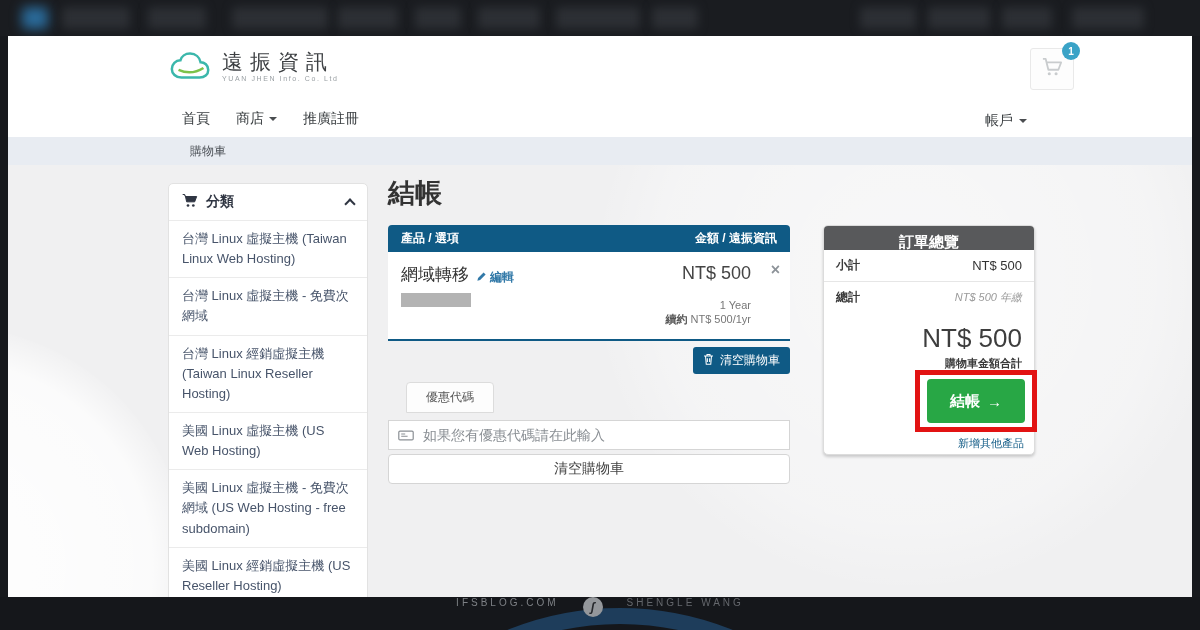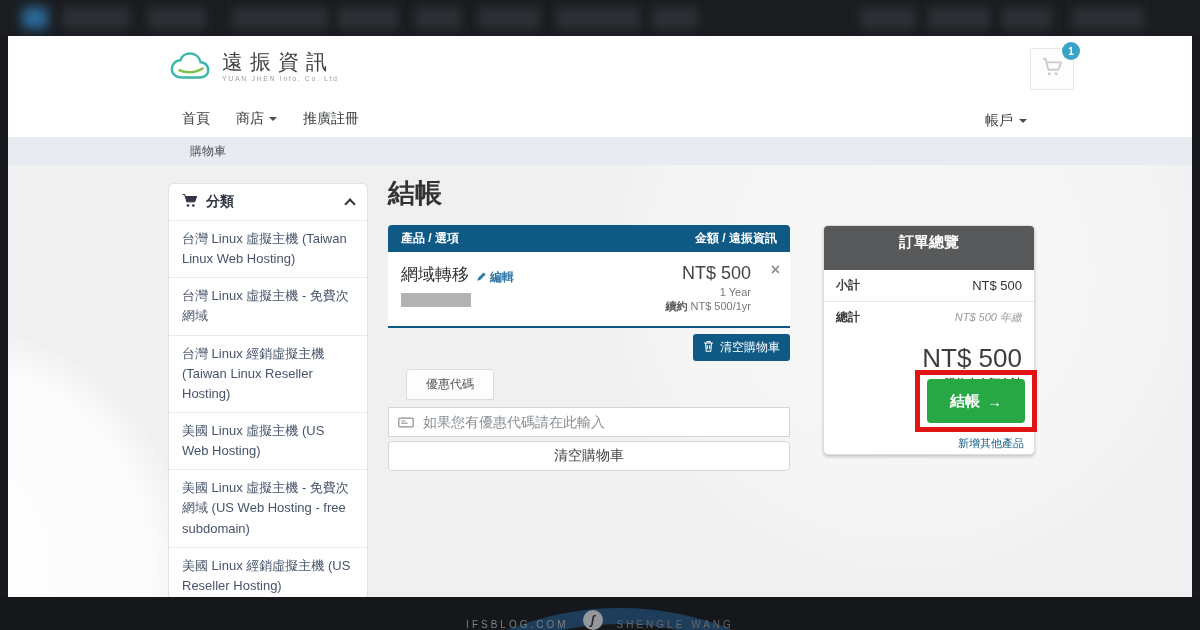--- a/index.html
+++ b/index.html
@@ -47,53 +47,53 @@
   .main-col { position:absolute; left:380px; top:139px; width:402px; z-index:3; }
   .page-title { font-size:27px; font-weight:600; color:#333; margin-bottom:14px; }
   .cart-table-header { background:#0f5a85; color:#fff; font-size:12px; font-weight:bold; height:27px; display:flex; align-items:center; justify-content:space-between; padding:0 13px; border-radius:4px 4px 0 0; }
   .cart-row { position:relative; background:#fff; border-bottom:2px solid #0f5a85; padding:11px 13px 12px; display:flex; justify-content:space-between; }
   .item-name-line { display:flex; align-items:flex-end; gap:7px; }
   .item-name { font-size:17px; color:#333; }
   .edit-link { display:flex; align-items:center; gap:3px; font-size:12px; font-weight:bold; color:#3279a8; cursor:pointer; }
   .redacted { width:70px; height:14px; background:#b3b3b3; margin-top:7px; }
   .price-block { text-align:right; padding-right:26px; }
   .price-main { font-size:18px; color:#444; }
-  .price-cycle { font-size:11px; color:#777; margin-top:2px; }
+  .price-cycle { font-size:11px; color:#777; margin-top:15px; }
   .price-renew { font-size:11px; color:#777; margin-top:1px; }
   .price-renew b { color:#555; }
   .remove-x { position:absolute; right:10px; top:10px; font-size:16px; font-weight:bold; color:#8d9399; cursor:pointer; line-height:1; }
   .clear-cart-row { display:flex; justify-content:flex-end; margin-top:6px; }
   .clear-cart-btn { display:flex; align-items:center; gap:6px; background:#0f5a85; color:#fff; font-size:12px; padding:5px 10px; border:none; border-radius:3px; cursor:pointer; }
   .promo-tab { display:inline-block; margin:8px 0 0 18px; background:#fdfdfd; border:1px solid #dcdcdc; border-radius:4px 4px 0 0; padding:6px 19px; font-size:12px; color:#555; cursor:pointer; }
   .promo-input-wrap { position:relative; margin-top:7px; }
   .promo-input { width:402px; height:30px; background:#fff; border:1px solid #d5d5d5; border-radius:0; padding:0 17px 0 34px; font-size:14px; color:#0f172a; font-family:"Liberation Sans","DejaVu Sans",sans-serif; }
   .promo-input::placeholder { color:#8a8f94; }
   .promo-icon { position:absolute; left:10px; top:8px; }
   .promo-validate-btn { width:402px; height:30px; margin-top:4px; background:#fff; border:1px solid #d5d5d5; border-radius:4px; font-size:14px; color:#444; cursor:pointer; font-family:"Liberation Sans","DejaVu Sans",sans-serif; }
 
   
   .summary-panel { position:absolute; left:815px; top:189px; width:212px; height:230px; background:#fff; border:1px solid #dcdcdc; border-radius:5px; box-shadow:0 2px 3px rgba(0,0,0,0.18); z-index:3; }
-  .summary-header { background:#58595b; color:#fff; font-size:15px; font-weight:bold; text-align:center; height:44px; line-height:32px; border-radius:4px 4px 0 0; }
+  .summary-header { background:#58595b; color:#fff; font-size:15px; font-weight:bold; text-align:center; height:24px; line-height:32px; border-radius:4px 4px 0 0; }
   .summary-row { display:flex; justify-content:space-between; align-items:center; padding:7px 12px; }
   .summary-row.sub { border-bottom:1px solid #e6e6e6; }
   .sum-label { font-size:12px; font-weight:bold; color:#3a3a3a; }
   .sum-value { font-size:13px; color:#333; }
   .sum-value.muted { font-size:11px; font-style:italic; color:#9a9a9a; }
   .grand-total { text-align:right; padding:10px 12px 0; font-size:26px; color:#3d3d3d; }
   .grand-caption { text-align:right; padding:2px 12px 0; font-size:11px; font-weight:bold; color:#3a3a3a; }
   .secondary-link { position:absolute; right:10px; top:210px; font-size:11px; color:#0f5a85; cursor:pointer; z-index:1; }
 
   
   .red-annotation { position:absolute; left:907px; top:334px; width:122px; height:62px; border:5px solid #e21313; z-index:5; display:flex; align-items:center; justify-content:center; }
   .checkout-btn { width:98px; height:44px; background:#28a745; border:none; border-radius:4px; color:#fff; font-size:15px; font-weight:bold; cursor:pointer; display:flex; align-items:center; justify-content:center; gap:7px; font-family:"Liberation Sans","DejaVu Sans",sans-serif; }
 
   
   .footer { position:absolute; left:0; top:597px; width:1200px; height:33px; background:#15171b; overflow:hidden; z-index:6; }
   .footer-ring { position:absolute; left:320px; top:11px; width:600px; height:600px; border:16px solid #1e3d5b; border-radius:50%; }
-  .footer-content { position:absolute; left:0; top:0; width:1200px; height:33px; display:flex; align-items:flex-end; justify-content:center; gap:14px; }
+  .footer-content { position:absolute; left:0; top:0; width:1200px; height:33px; display:flex; align-items:flex-start; justify-content:center; gap:24px; }
   .footer-text { font-size:10px; letter-spacing:3px; color:#7d8085; }
   .footer-text.dim { color:#64676c; }
   .footer-logo { width:20px; height:20px; border-radius:50%; background:#94979b; color:#26282c; font-size:12px; font-weight:bold; display:flex; align-items:center; justify-content:center; font-style:italic; }
 </style>
 </head>
 <body>
 
 <div class="screen">
 
   <div class="topbar">

